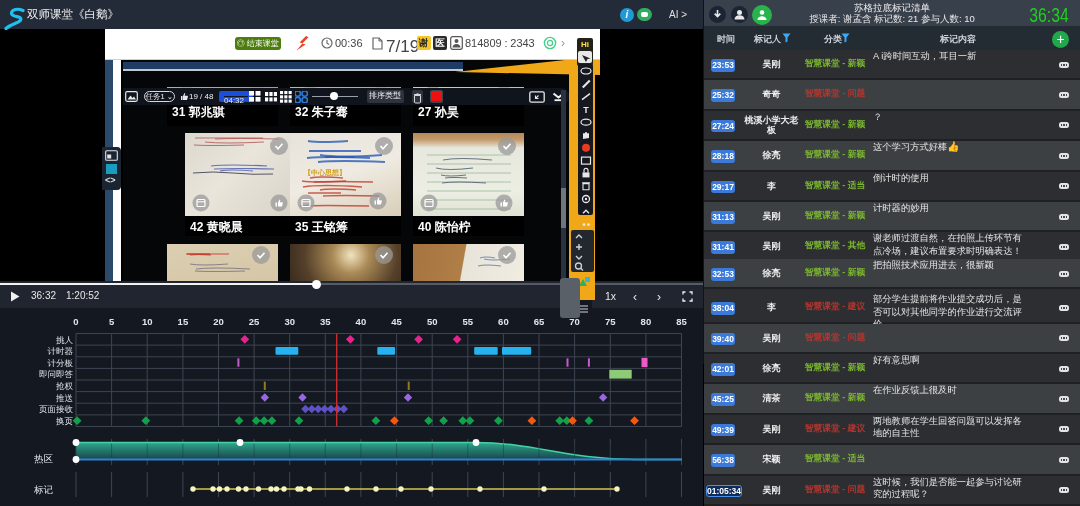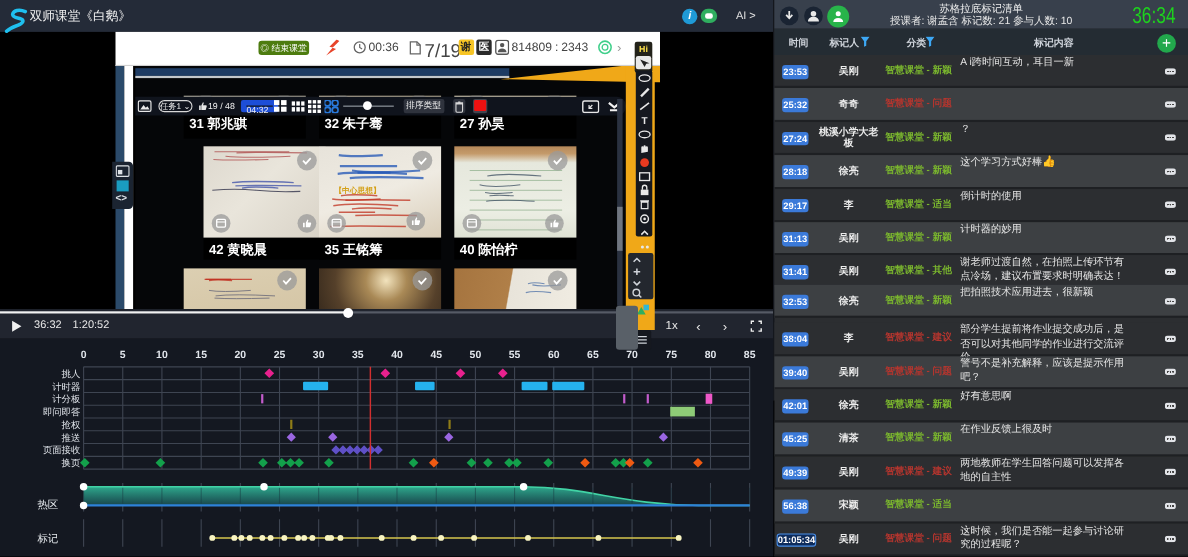--- a/index.html
+++ b/index.html
@@ -598,23 +598,20 @@
           <div class="pcat red">智慧课堂 - 建议</div>
           <div class="pcontent">
             <div>部分学生提前将作业提交成功后，是否可以对其他同学的作业进行交流评价</div>
           </div>
           <div class="pdots"></div>
         </div>
 <div class="abs prow reven" style="top:323.59999999999997px">
           <div class="badge">39:40</div>
           <div class="pname">吴刚</div>
           <div class="pcat red">智慧课堂 - 问题</div>
-          <div class="pcontent">
-            <div>警号不是补充解释，应该是提示作用吧？</div>
-          </div>
           <div class="pdots"></div>
         </div>
 <div class="abs prow rodd" style="top:353.99999999999994px">
           <div class="badge">42:01</div>
           <div class="pname">徐亮</div>
           <div class="pcat green">智慧课堂 - 新颖</div>
           <div class="pcontent">
             <div>好有意思啊</div>
           </div>
           <div class="pdots"></div>

